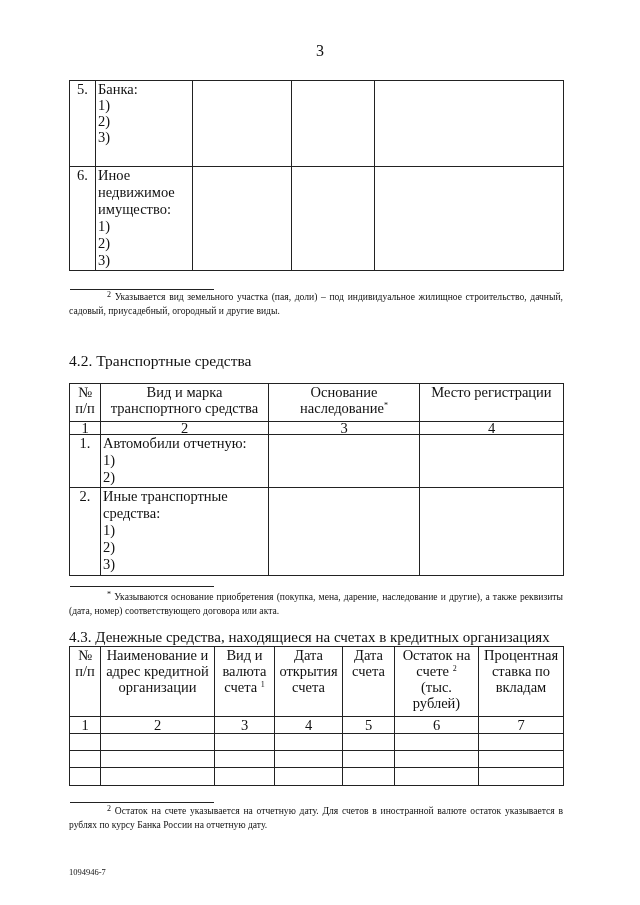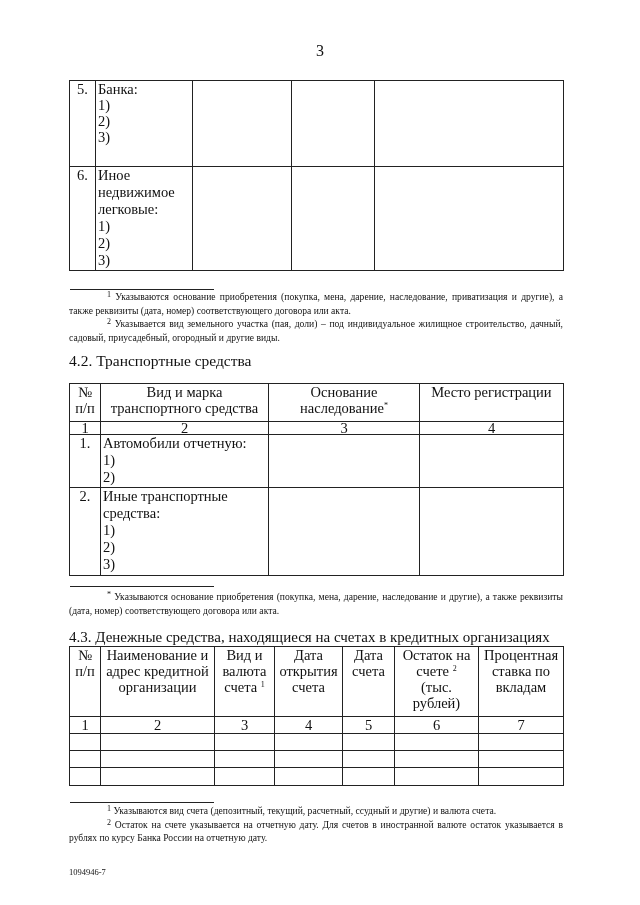--- a/index.html
+++ b/index.html
@@ -40,35 +40,34 @@
     </td>
     <td></td>
         <td></td>
         <td></td>
   </tr>
   <tr style="height:104px;">
     <td class="c">6.</td>
     <td style="line-height:17px;">
       <div>Иное</div>
       <div>недвижимое</div>
-      <div>легковые:</div>
+      <div>имущество:</div>
       <div>1)</div>
       <div>2)</div>
       <div>3)</div>
     </td>
     <td></td>
         <td></td>
         <td></td>
   </tr>
 </tbody>
   </table>
 
 <div class="abs fnline" style="left:70px; top:289px;"></div>
 <div class="abs fn" style="left:69px; top:290px; width:494px;">
-  <div><span class="ind"></span><sup>1</sup> <span>Указываются основание приобретения (покупка, мена, дарение, наследование, приватизация и</span> <span>другие), а также реквизиты (дата, номер) соответствующего договора или акта.</span></div>
   <div><span class="ind"></span><sup>2</sup> <span>Указывается вид земельного участка (пая, доли) – под индивидуальное жилищное строительство,</span> <span>дачный, садовый, приусадебный, огородный и другие виды.</span></div>
 </div>
 
 <div class="abs h2" style="left:69px; top:352px;">4.2. Транспортные средства</div>
 
 <table style="left:69px; top:383px; width:494px;">
   <colgroup>
       <col style="width:31px">
       <col style="width:168px">
       <col style="width:151px">
@@ -211,17 +210,16 @@
         <td></td>
         <td></td>
         <td></td>
         <td></td>
       </tr>
 </tbody>
   </table>
 
 <div class="abs fnline" style="left:70px; top:802px;"></div>
 <div class="abs fn" style="left:69px; top:804px; width:494px;">
-  <div><span class="ind"></span><sup>1</sup> <span>Указываются вид счета (депозитный, текущий, расчетный, ссудный и другие) и валюта счета.</span></div>
   <div><span class="ind"></span><sup>2</sup> <span>Остаток на счете указывается на отчетную дату. Для счетов в иностранной валюте остаток</span> <span>указывается в рублях по курсу Банка России на отчетную дату.</span></div>
 </div>
 
 <div class="abs code" style="left:69px; top:867px;text-align:right;">1094946-7</div>
 
 </body></html>

